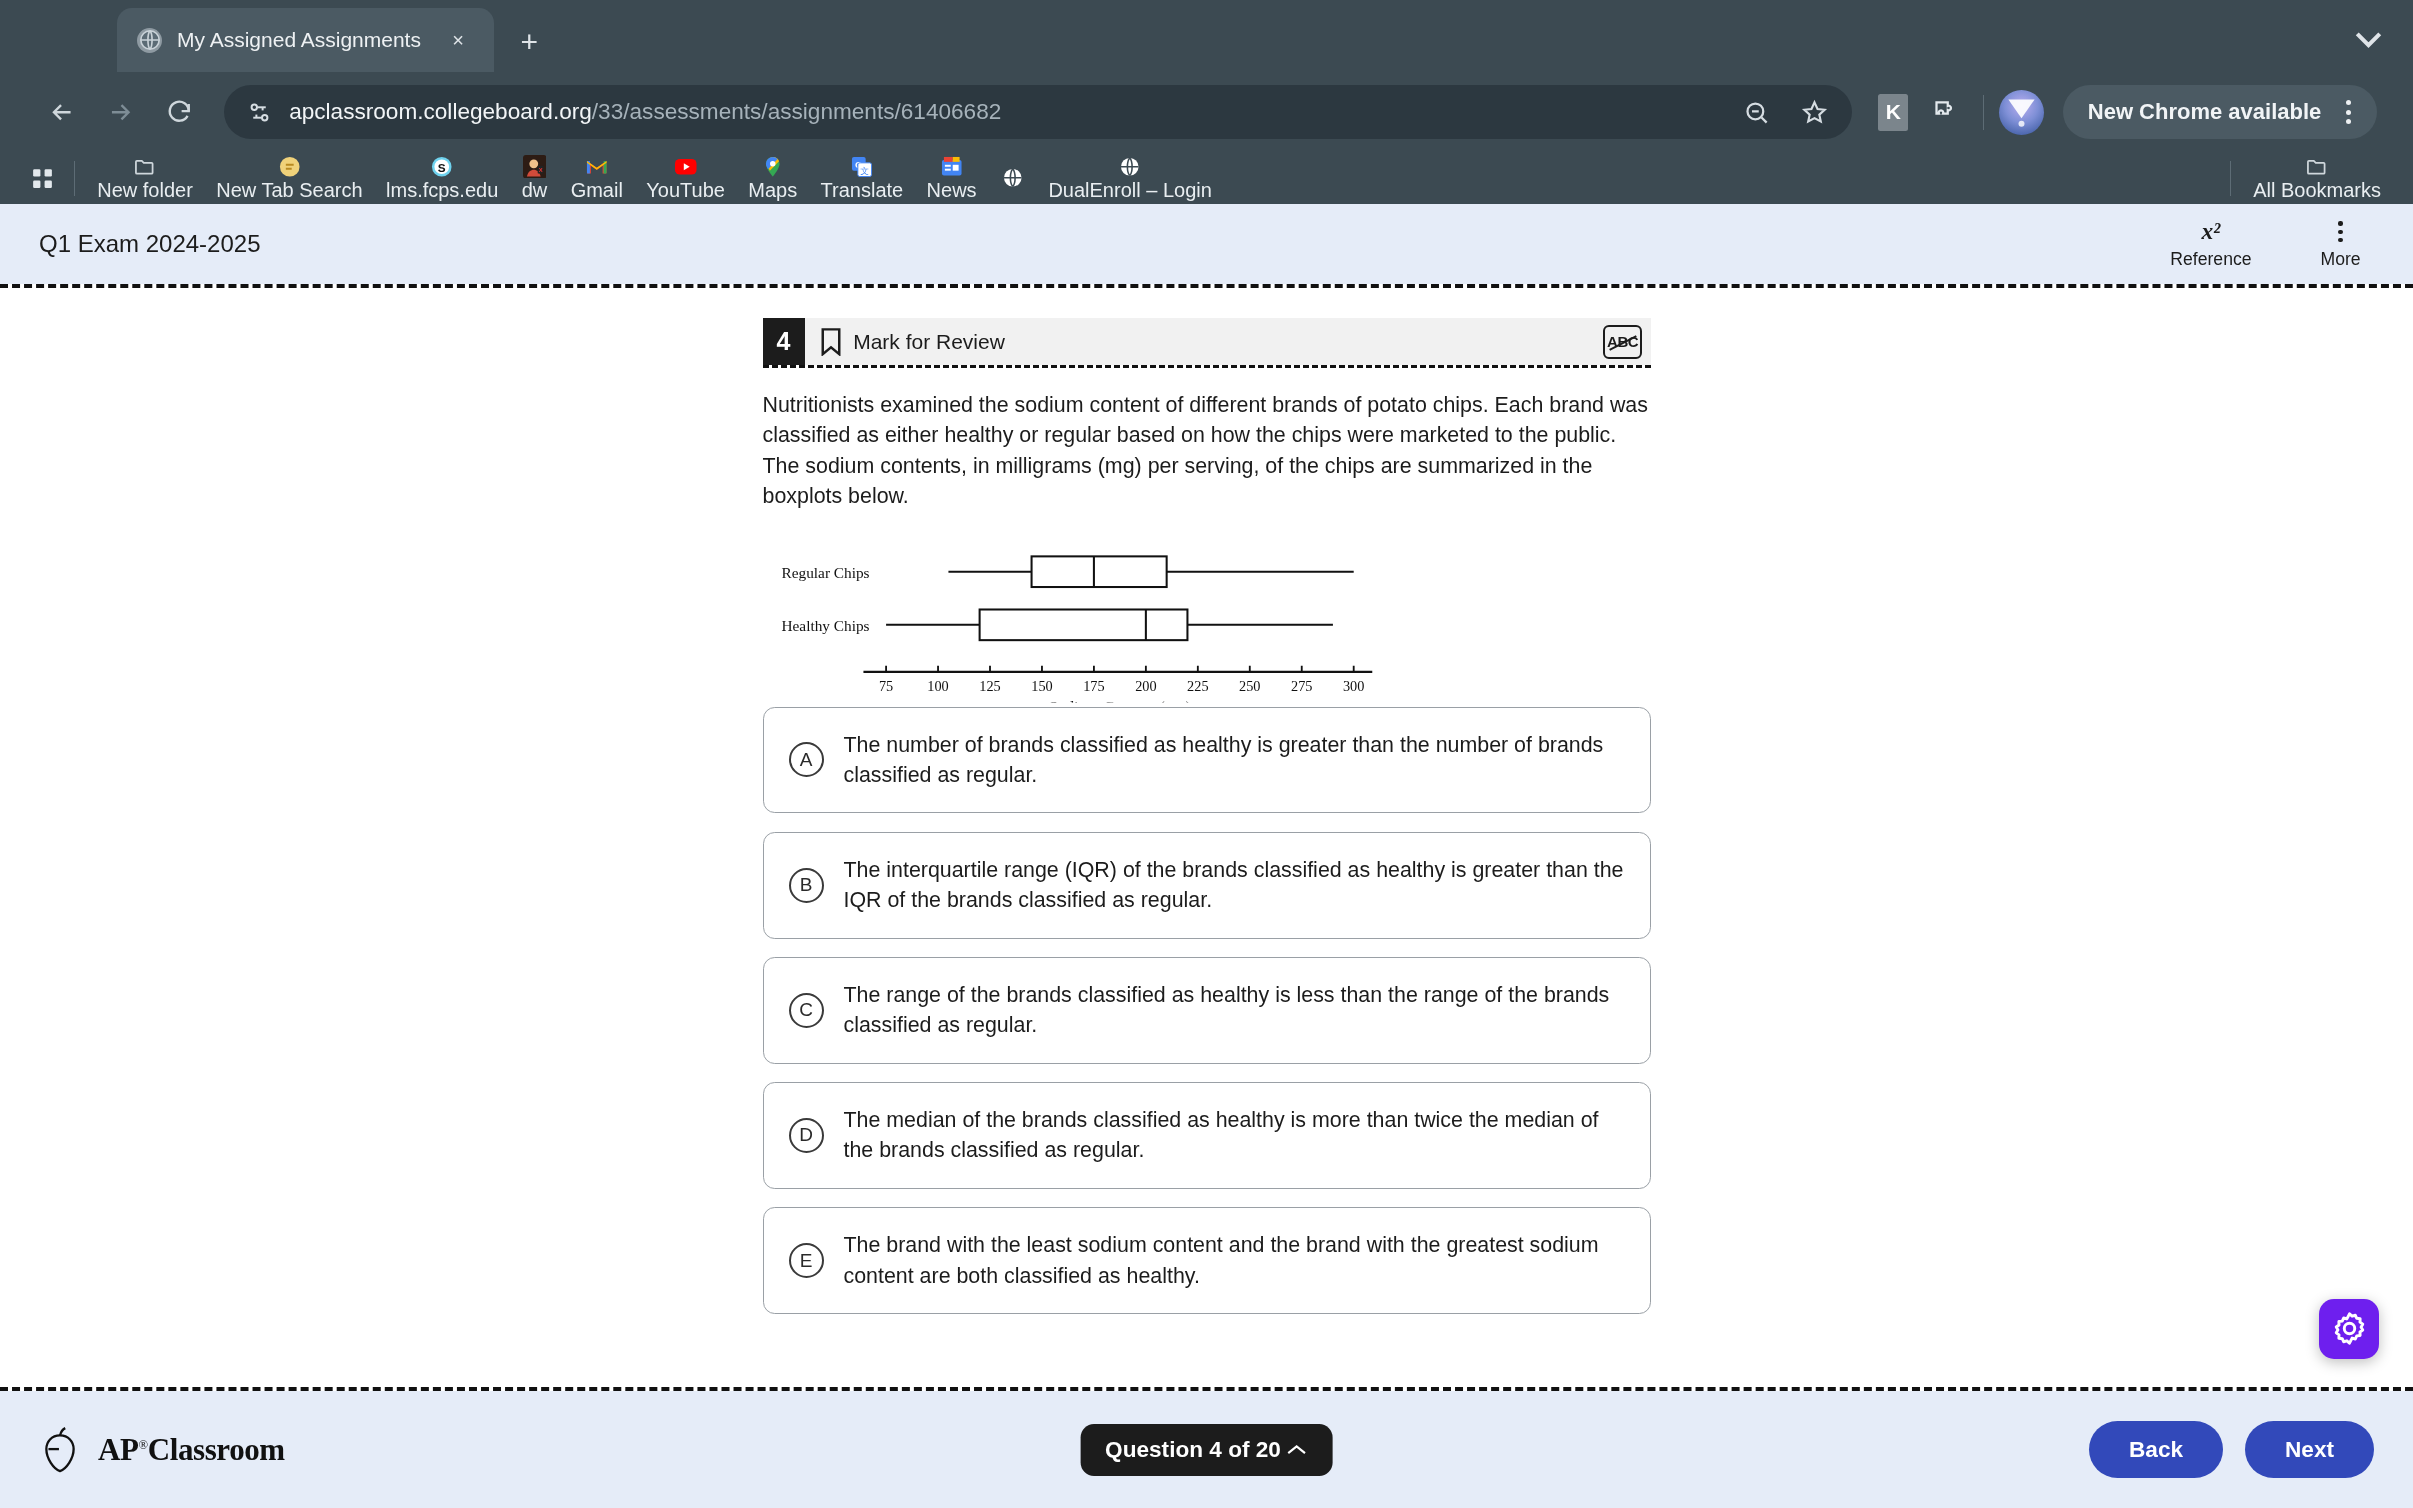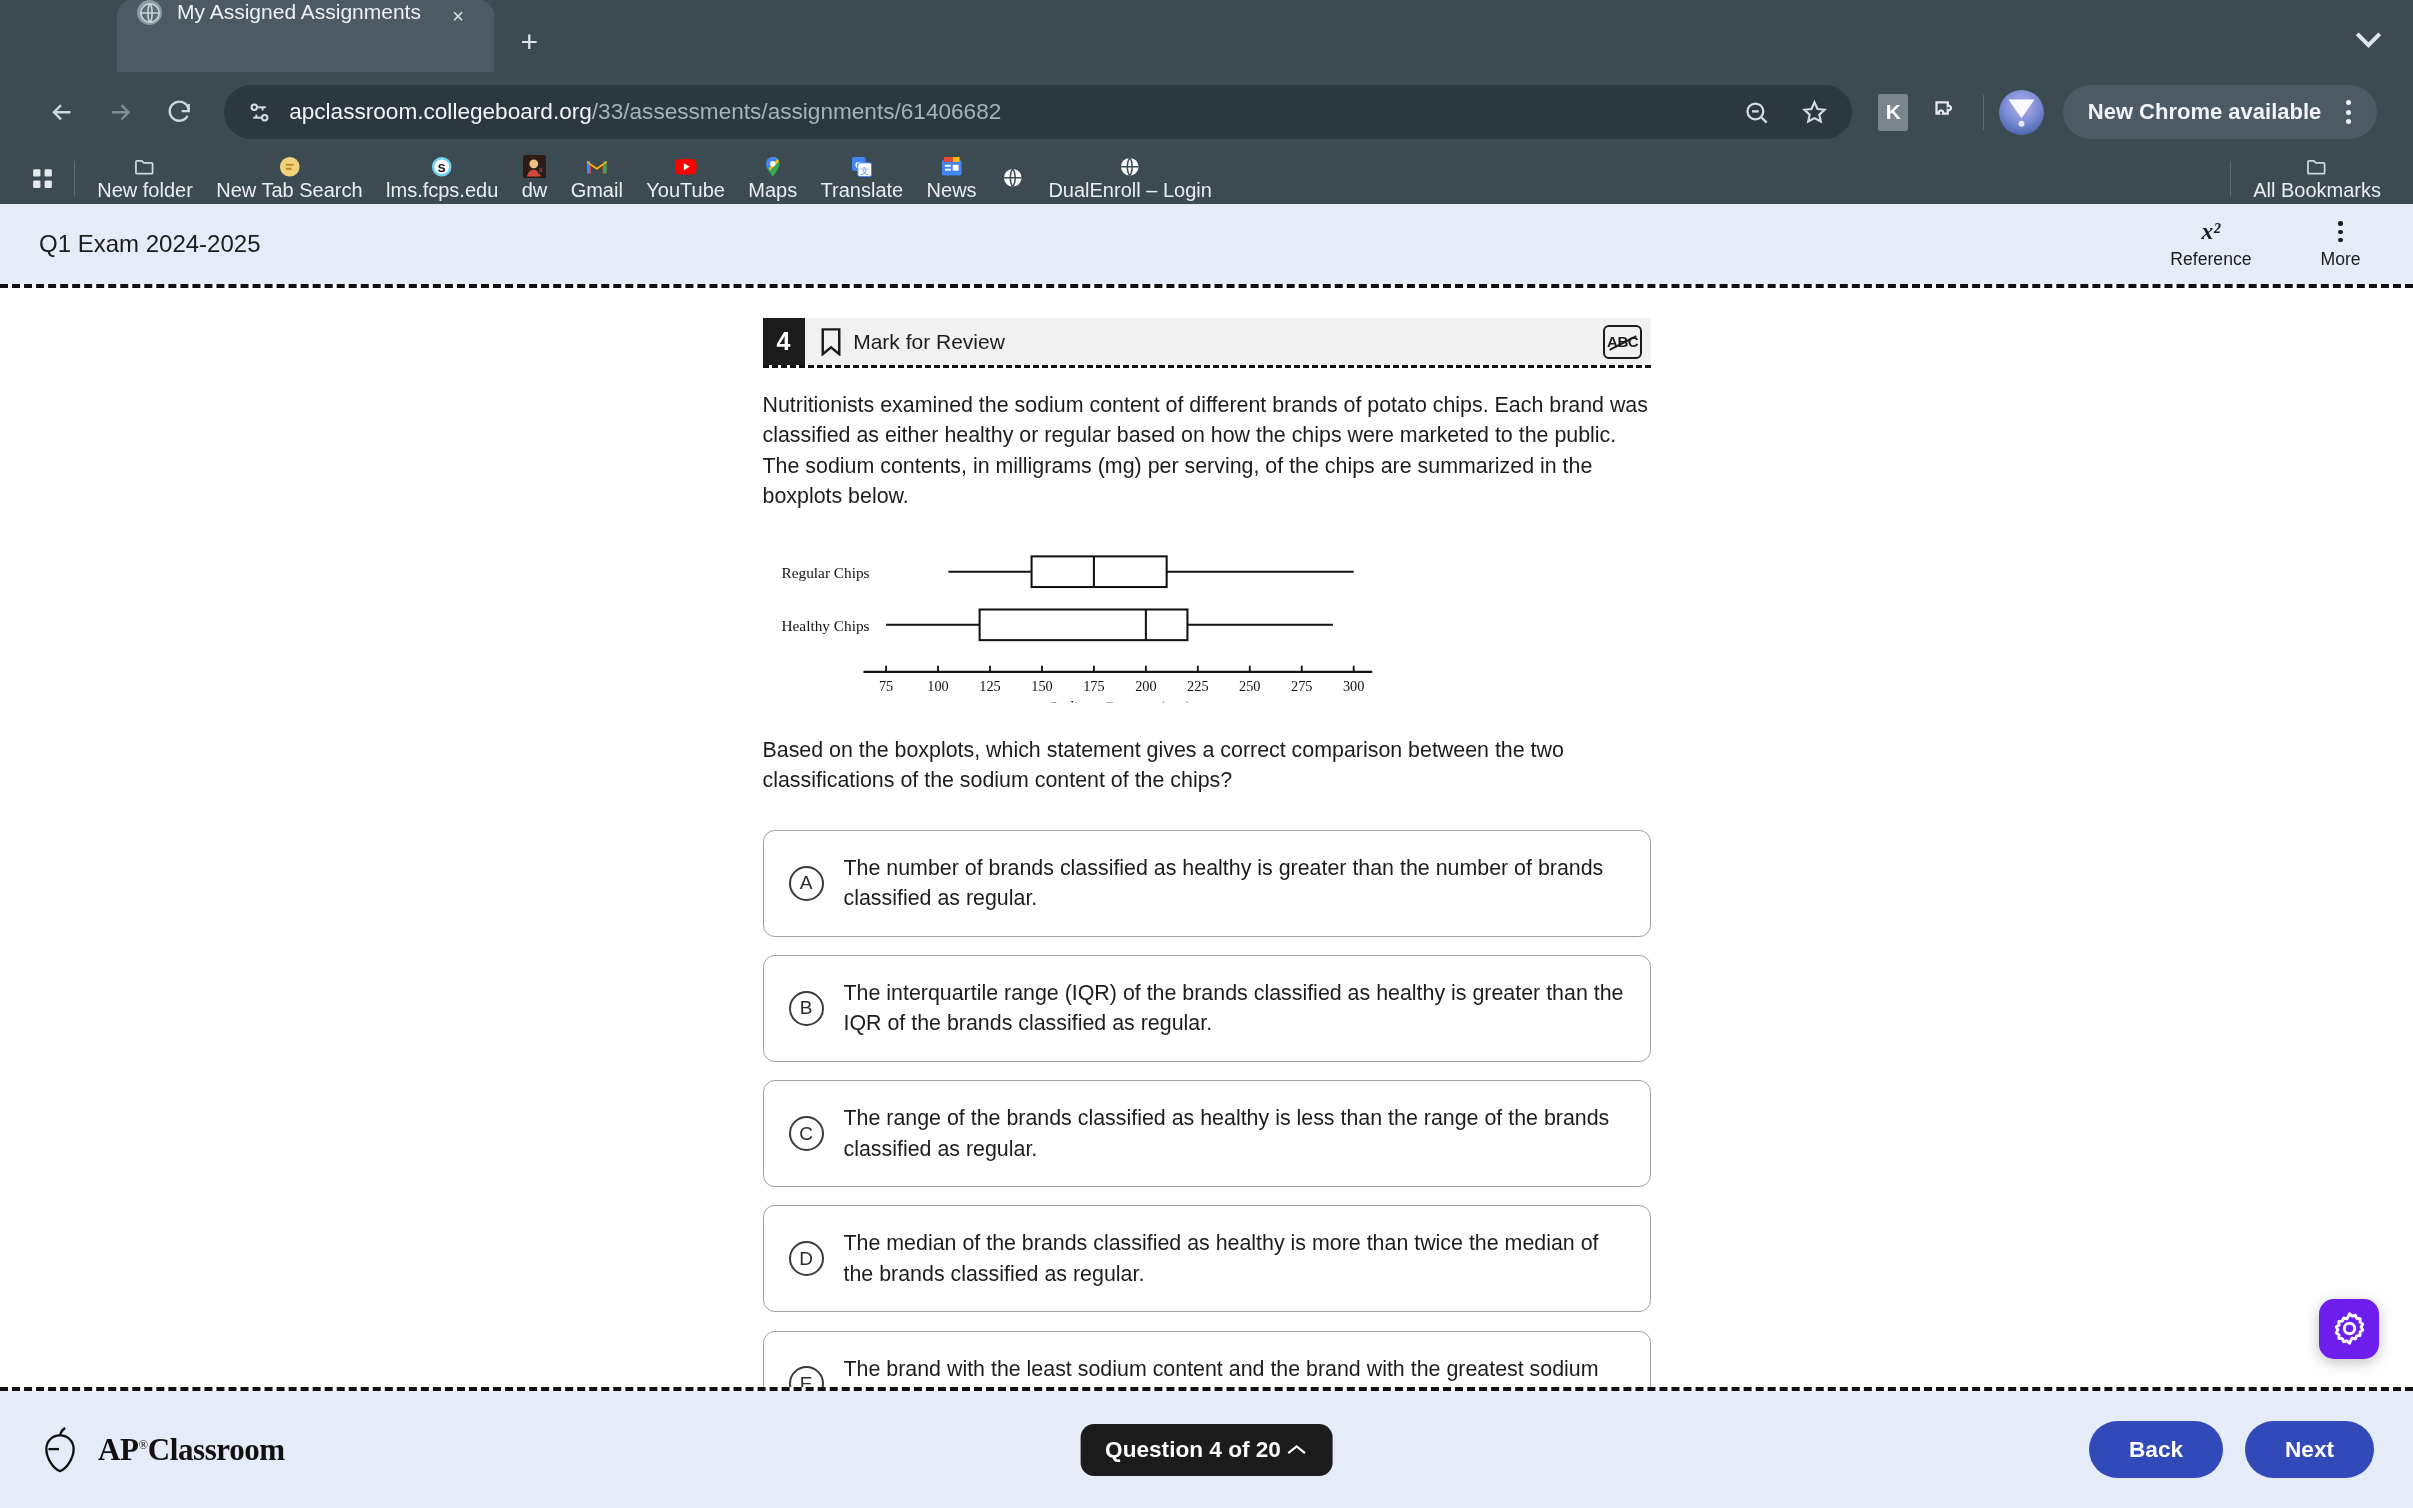--- a/index.html
+++ b/index.html
@@ -12,24 +12,24 @@
 
   
   .browser { width: 2413px; height: 1508px; display: flex; flex-direction: column; }
 
   .tabstrip {
     height: 72px; background: #3c4a52;
     display: flex; align-items: flex-end; padding-left: 117px;
     position: relative; flex: 0 0 72px;
   }
   .tab {
-    height: 72px; width: 377px;
+    height: 64px; width: 377px;
     background: #4b5a63;
     border-radius: 15px 15px 0 0;
-    display: flex; 
+    display: flex; align-items: center;
     padding: 0 20px; gap: 15px;
     position: relative;
   }
   .tab-favicon {
     width: 25px; height: 25px; border-radius: 50%;
     background: #8e9aa2;
     display: flex; align-items: center; justify-content: center;
     flex: 0 0 25px;
   }
   .tab-favicon svg { width: 22px; height: 22px; }
@@ -556,21 +556,20 @@
                 <text x="476.12765957446805" y="149" text-anchor="middle" font-family="Liberation Serif, serif" font-size="14" fill="#111">250</text>
                 <line x1="526.9787234042553" y1="124" x2="526.9787234042553" y2="131" stroke="#111" stroke-width="1.8"></line>
                 <text x="526.9787234042553" y="149" text-anchor="middle" font-family="Liberation Serif, serif" font-size="14" fill="#111">275</text>
                 <line x1="577.8297872340426" y1="124" x2="577.8297872340426" y2="131" stroke="#111" stroke-width="1.8"></line>
                 <text x="577.8297872340426" y="149" text-anchor="middle" font-family="Liberation Serif, serif" font-size="14" fill="#111">300</text>
                 <text x="349" y="170" text-anchor="middle" font-family="Liberation Serif, serif" font-size="16" fill="#111">Sodium Content (mg)</text>
               </g>
           </svg>
         </div>
 
-        <div class="qprompt">Based on the boxplots, which statement gives a correct comparison between the two classifications of the sodium content of the chips?</div>
 
         <div class="choices">
           <div class="choice">
             <span class="choice-letter">A</span>
             <span class="choice-text">The number of brands classified as healthy is greater than the number of brands classified as regular.</span>
           </div>
           <div class="choice">
             <span class="choice-letter">B</span>
             <span class="choice-text">The interquartile range (IQR) of the brands classified as healthy is greater than the IQR of the brands classified as regular.</span>
           </div>

